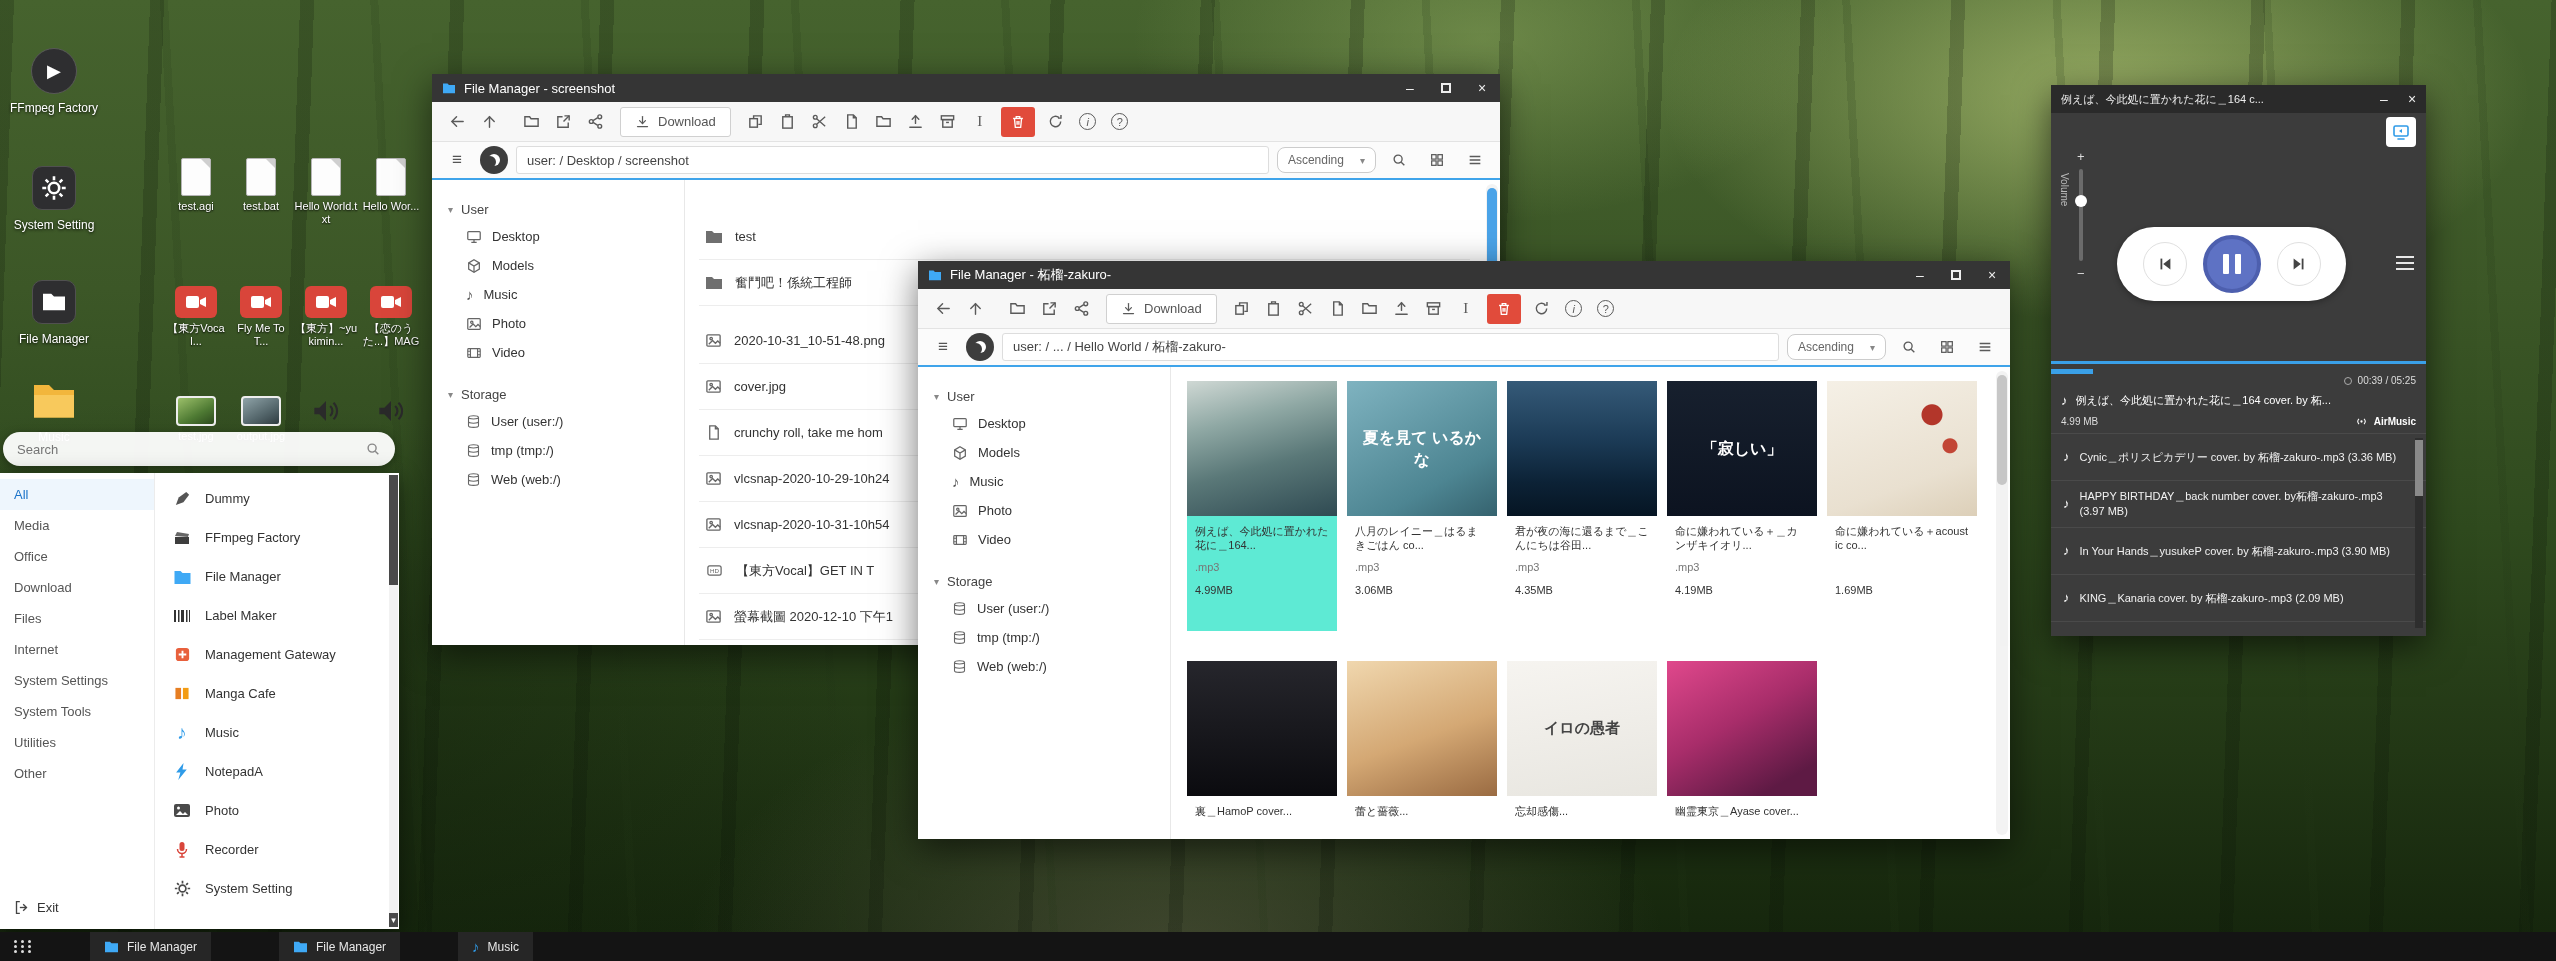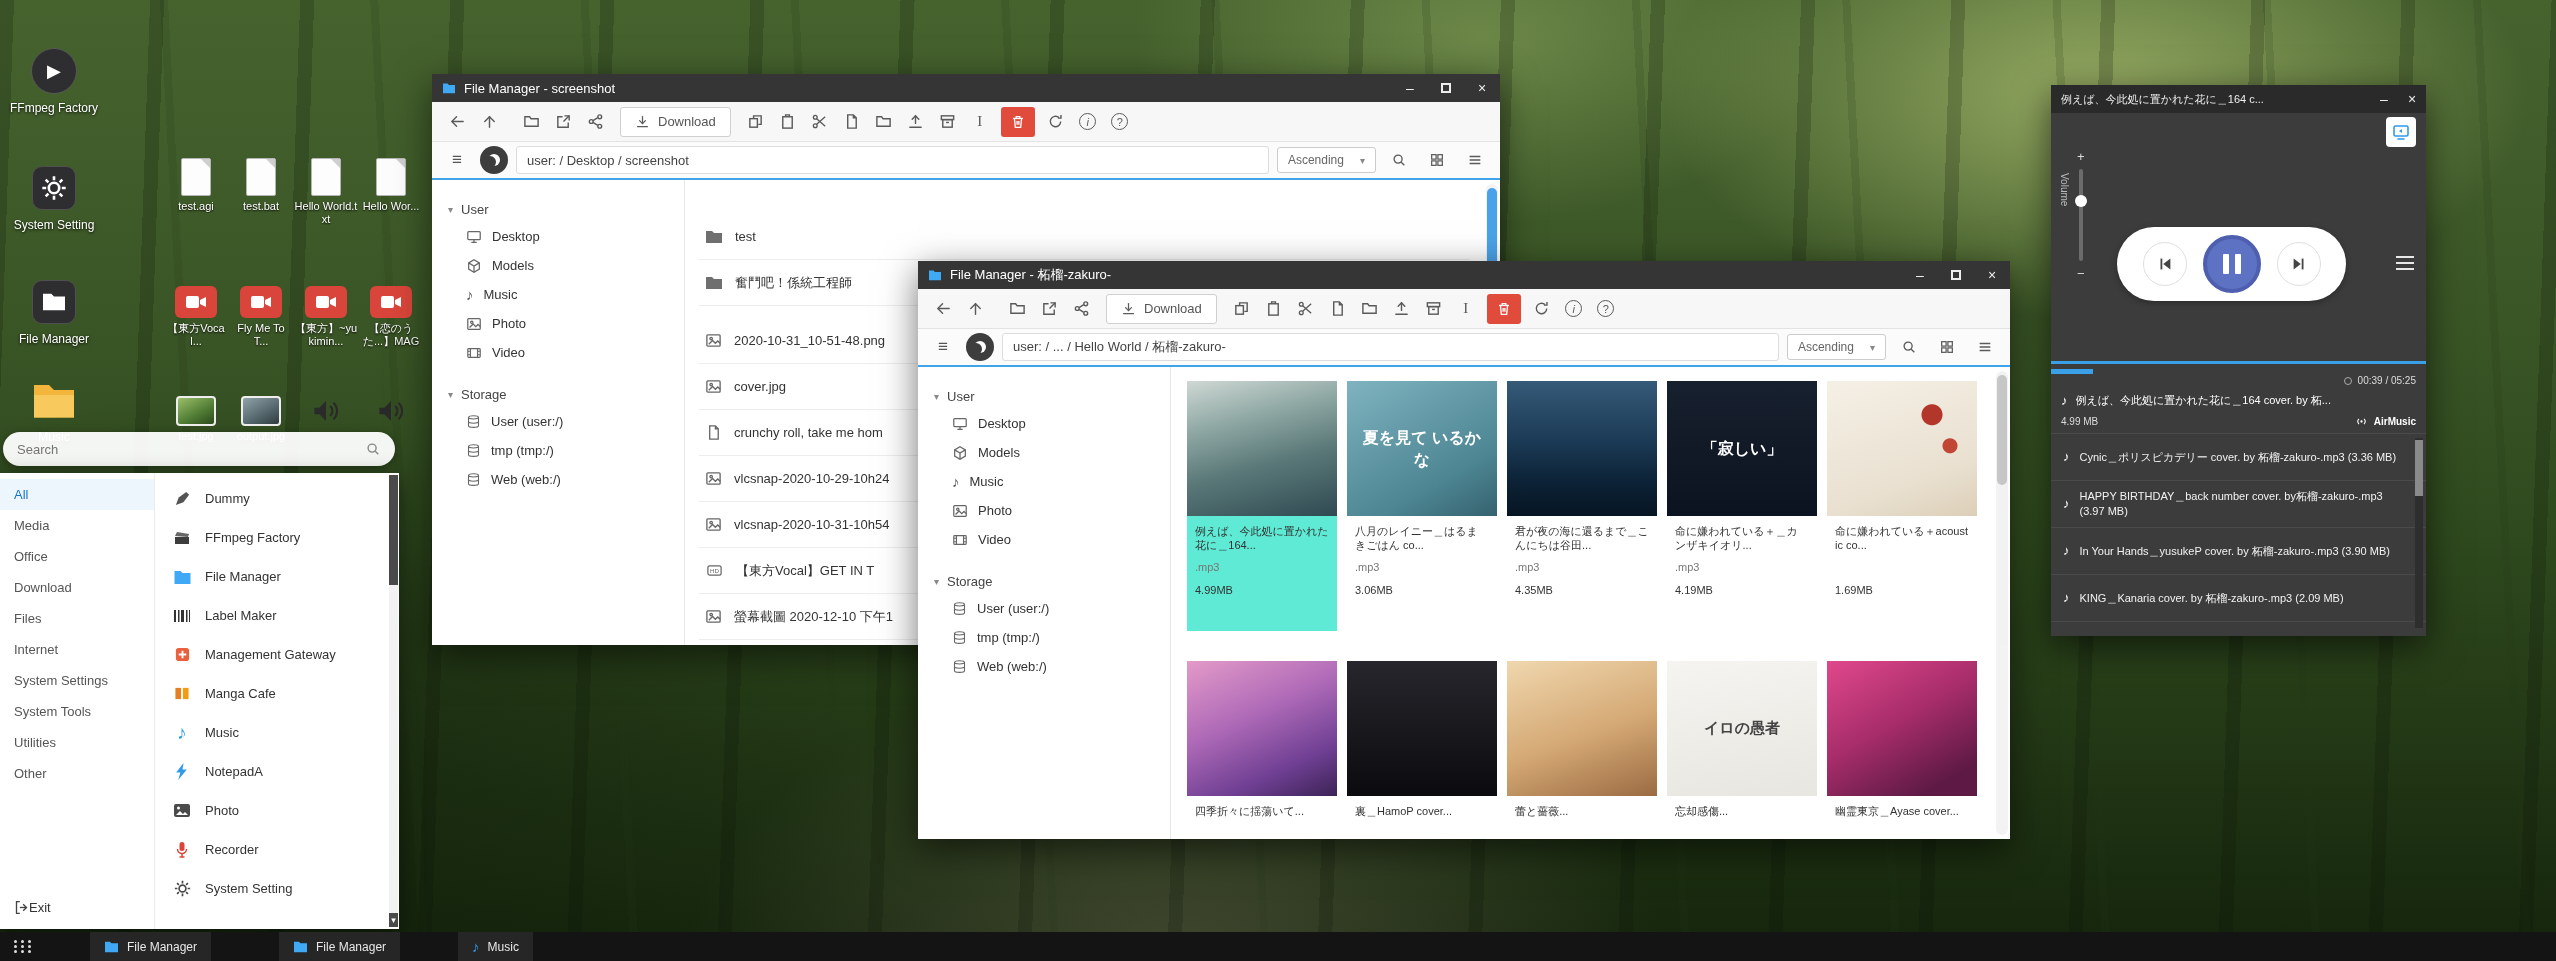--- a/index.html
+++ b/index.html
@@ -42,21 +42,21 @@
   .img-gray{background:linear-gradient(150deg,#8fa3a8,#54666b 60%,#2e3b40);}
   
   .searchbox{position:absolute;left:3px;top:432px;width:392px;height:34px;background:rgba(255,255,255,0.95);
     border-radius:17px;display:flex;align-items:center;padding:0 14px;z-index:40;box-shadow:0 2px 8px rgba(0,0,0,.35);}
   .searchbox input{flex:1;border:none;outline:none;background:transparent;font-size:13px;color:#333;font-family:inherit;}
   .startmenu{position:absolute;left:0;top:473px;width:399px;height:456px;background:#fff;z-index:40;
     box-shadow:0 6px 22px rgba(0,0,0,.45);display:flex;}
   .cats{width:155px;border-right:1px solid #ececec;padding-top:6px;position:relative;}
   .cat{height:31px;display:flex;align-items:center;padding-left:14px;font-size:13px;color:#555;}
   .cat.active{color:#1a73c9;background:#eef6fd;}
-  .exit{position:absolute;bottom:8px;left:0;width:155px;display:flex;align-items:center;gap:0;
+  .exit{position:absolute;bottom:8px;left:0;width:155px;display:flex;align-items:center;gap:8px;
     padding-left:14px;font-size:13px;color:#333;height:28px;}
   .apps{flex:1;padding-top:6px;position:relative;}
   .app{height:39px;display:flex;align-items:center;gap:12px;padding-left:16px;font-size:13px;color:#333;}
   .app .aicon{width:22px;height:22px;display:flex;align-items:center;justify-content:center;flex:none;}
   .note-blue{color:#2f9be8;font-size:19px;font-weight:bold;}
   .menu-scroll{position:absolute;right:1px;top:2px;bottom:2px;width:9px;background:#f2f2f2;}
   .menu-thumb{position:absolute;top:0;left:0;right:0;height:110px;background:#4a4a4a;}
   .menu-arrow{position:absolute;bottom:0;left:0;right:0;height:14px;background:#4a4a4a;color:#fff;
     font-size:9px;display:flex;align-items:center;justify-content:center;}
   
@@ -80,21 +80,21 @@
   .circ{width:17px;height:17px;border:1.5px solid #5a5a5a;border-radius:50%;display:flex;align-items:center;
     justify-content:center;font-size:11px;color:#5a5a5a;}
   .circ.it{font-style:italic;}
   .pathbar{height:38px;background:#fbfbfb;border-bottom:2px solid #3fa4ea;display:flex;align-items:center;
     padding:0 10px;gap:8px;flex:0 0 auto;}
   .hamglyph{font-size:17px;color:#555;}
   .moonbtn{width:28px;height:28px;border-radius:50%;background:#3d3d3d;display:flex;align-items:center;justify-content:center;}
   .cres{width:12px;height:12px;border-radius:50%;box-shadow:inset -4px 2px 0 0 #fff;}
   .pathinput{flex:1;height:28px;border:1px solid #ddd;border-radius:3px;background:#fff;display:flex;
     align-items:center;padding:0 10px;font-size:13px;color:#444;}
-  .sortsel{height:26px;border:1px solid #ccc;border-radius:3px;background:#fff;display:flex;align-items:center;
+  .sortsel{height:26px;border:1px solid #ccc;border-radius:8px;background:#fff;display:flex;align-items:center;
     gap:16px;padding:0 10px;font-size:12px;color:#666;margin-left:auto;flex:none;}
   .chev{font-size:10px;color:#888;}
   .winbody{flex:1;display:flex;min-height:0;}
   .sidepanel{width:253px;border-right:1px solid #e8e8e8;padding-top:16px;font-size:13px;color:#333;flex:none;}
   .sechead{display:flex;align-items:center;gap:8px;padding-left:16px;height:26px;color:#444;}
   .sechead.m{margin-top:14px;}
   .sideitem{display:flex;align-items:center;gap:10px;padding-left:34px;height:29px;}
   .sideitem .note{color:#555;font-size:15px;}
   .filearea{flex:1;position:relative;background:#fff;overflow:hidden;}
   .flist{padding:34px 30px 0 14px;}
@@ -1026,28 +1026,20 @@
             <div class="thumb tt5">
                 <span class="ov"></span>
               </div>
             <div class="tcap">
                 <div class="tname">命に嫌われている＋acoustic co...</div>
                 <div class="text-ext"></div>
                 <div class="tsize">1.69MB</div>
               </div>
           </div>
           <div class="tile">
-            <div class="thumb tt6">
-                <span class="ov"></span>
-              </div>
-            <div class="tcap">
-                <div class="tname">四季折々に揺蕩いて...</div>
-              </div>
-          </div>
-          <div class="tile">
             <div class="thumb tt7">
                 <span class="ov"></span>
               </div>
             <div class="tcap">
                 <div class="tname">裏＿HamoP cover...</div>
               </div>
           </div>
           <div class="tile">
             <div class="thumb tt8">
                 <span class="ov"></span>

